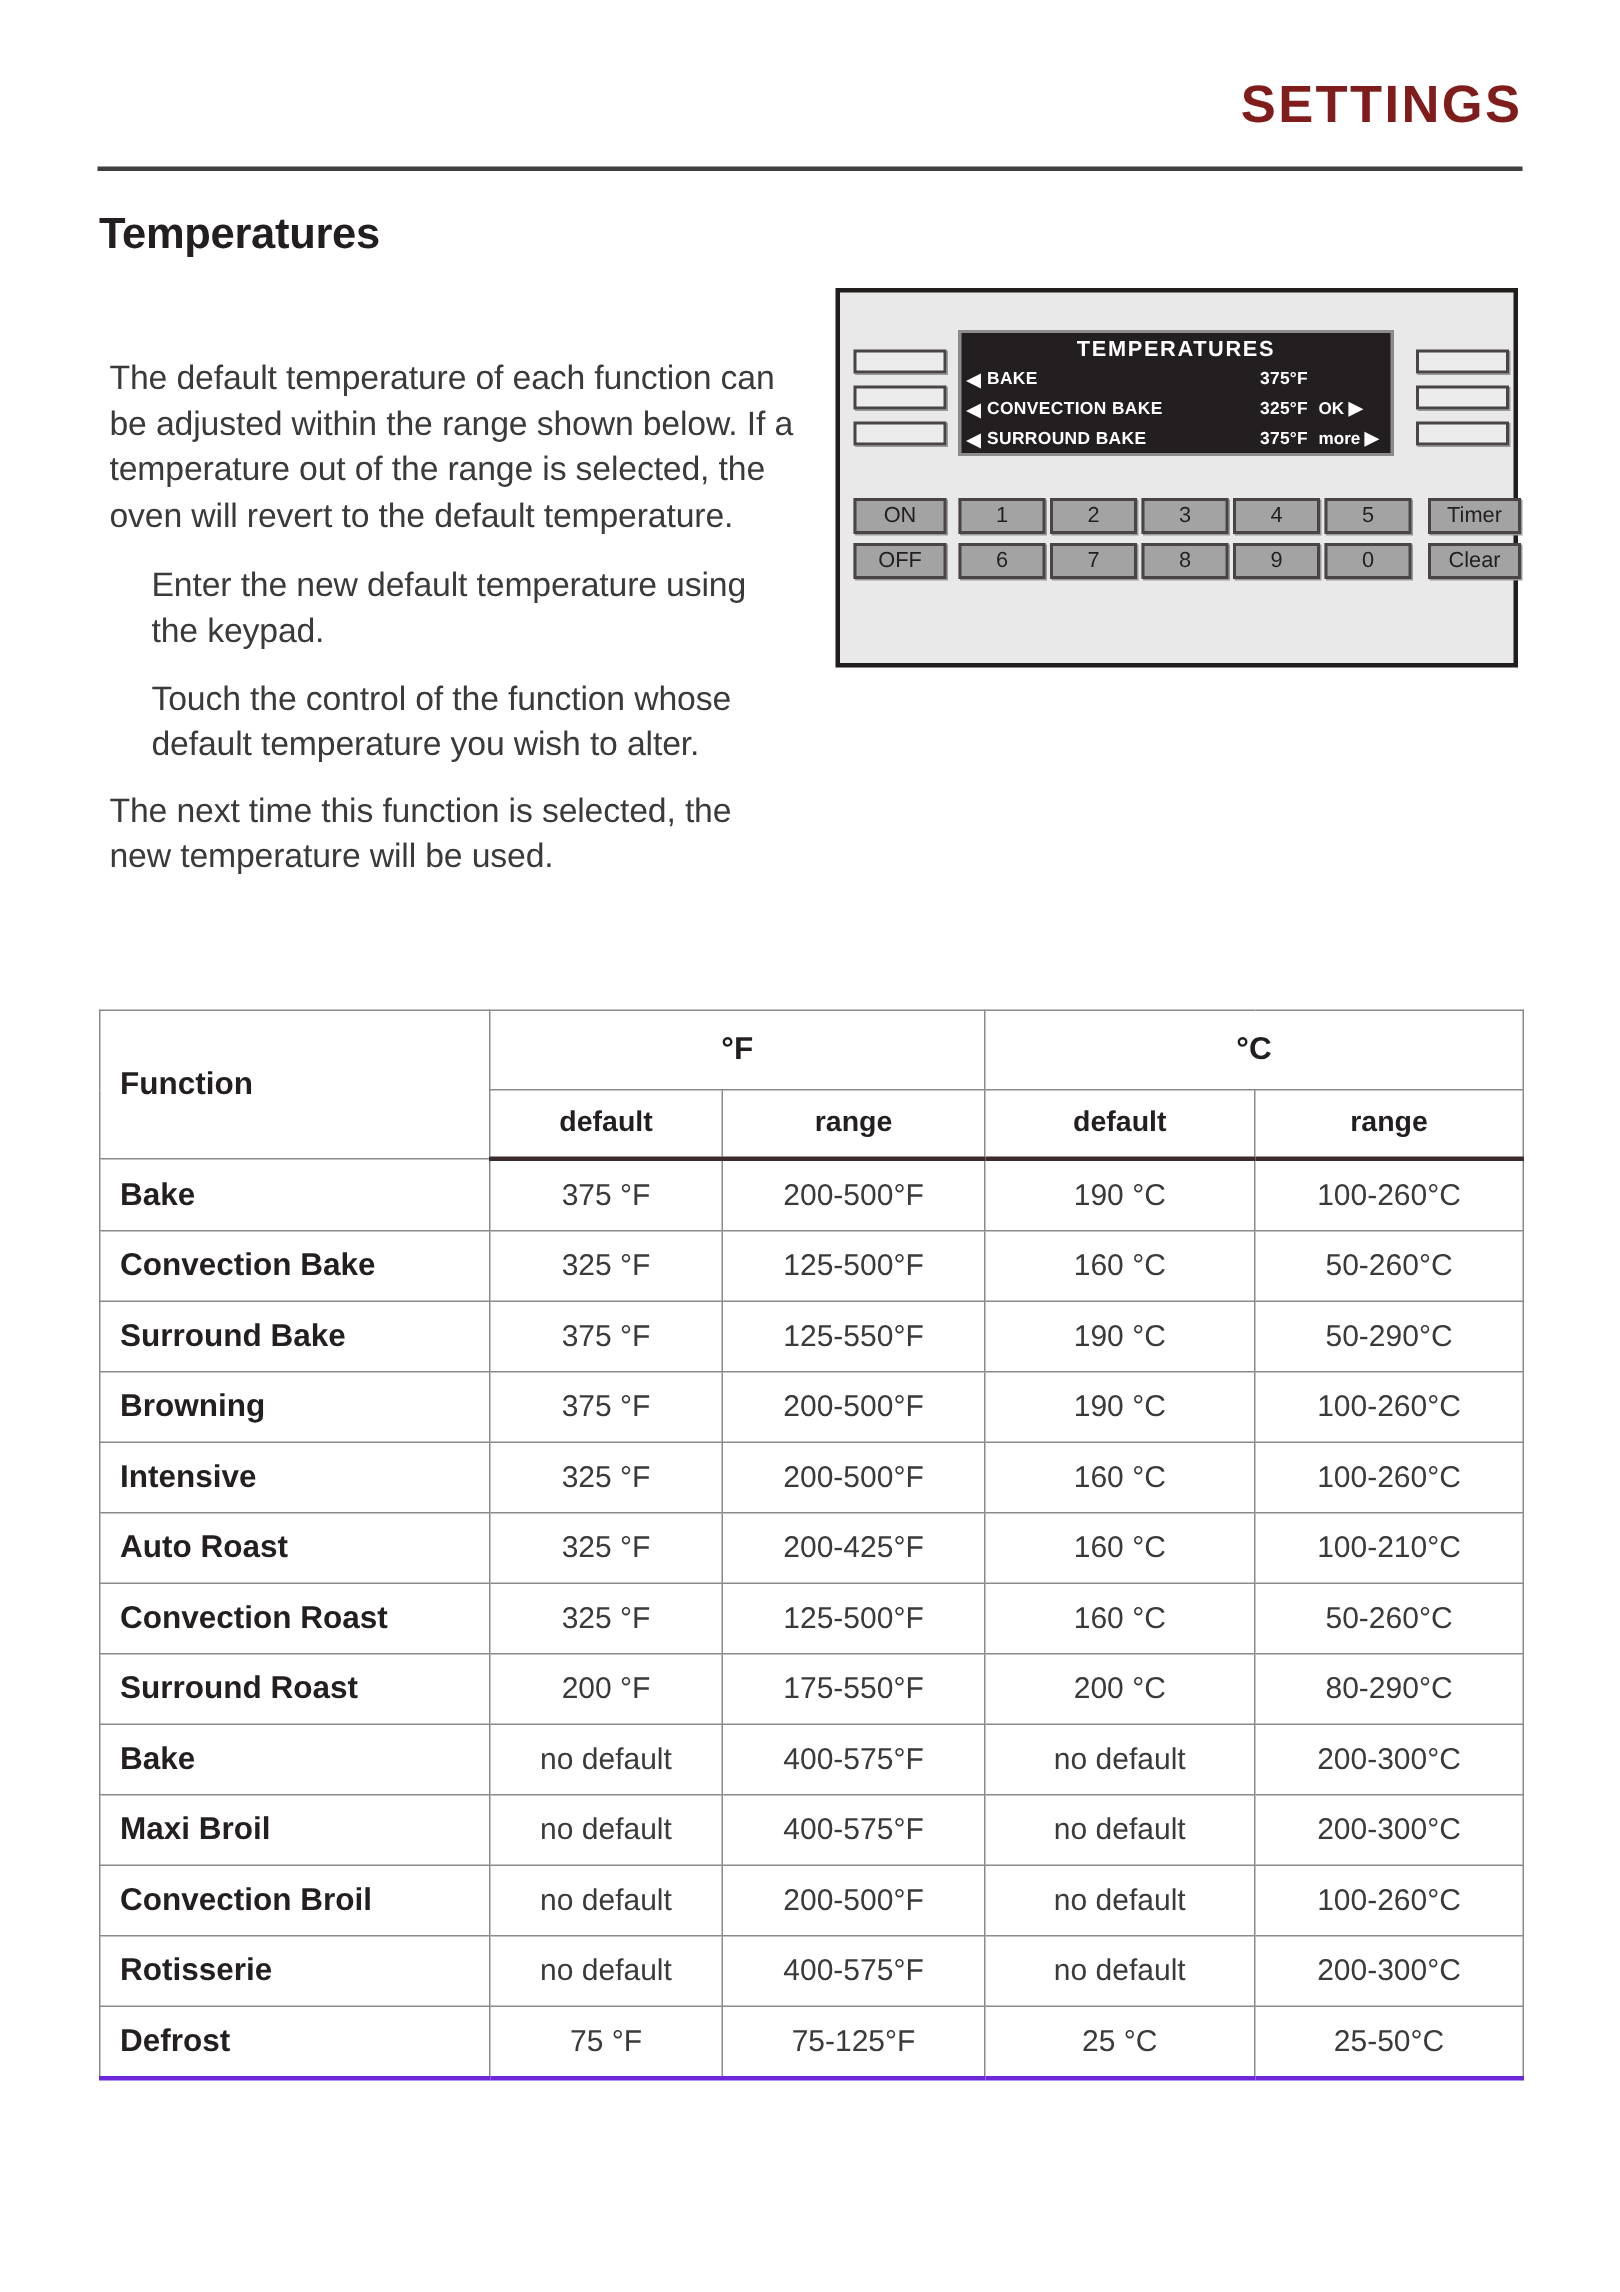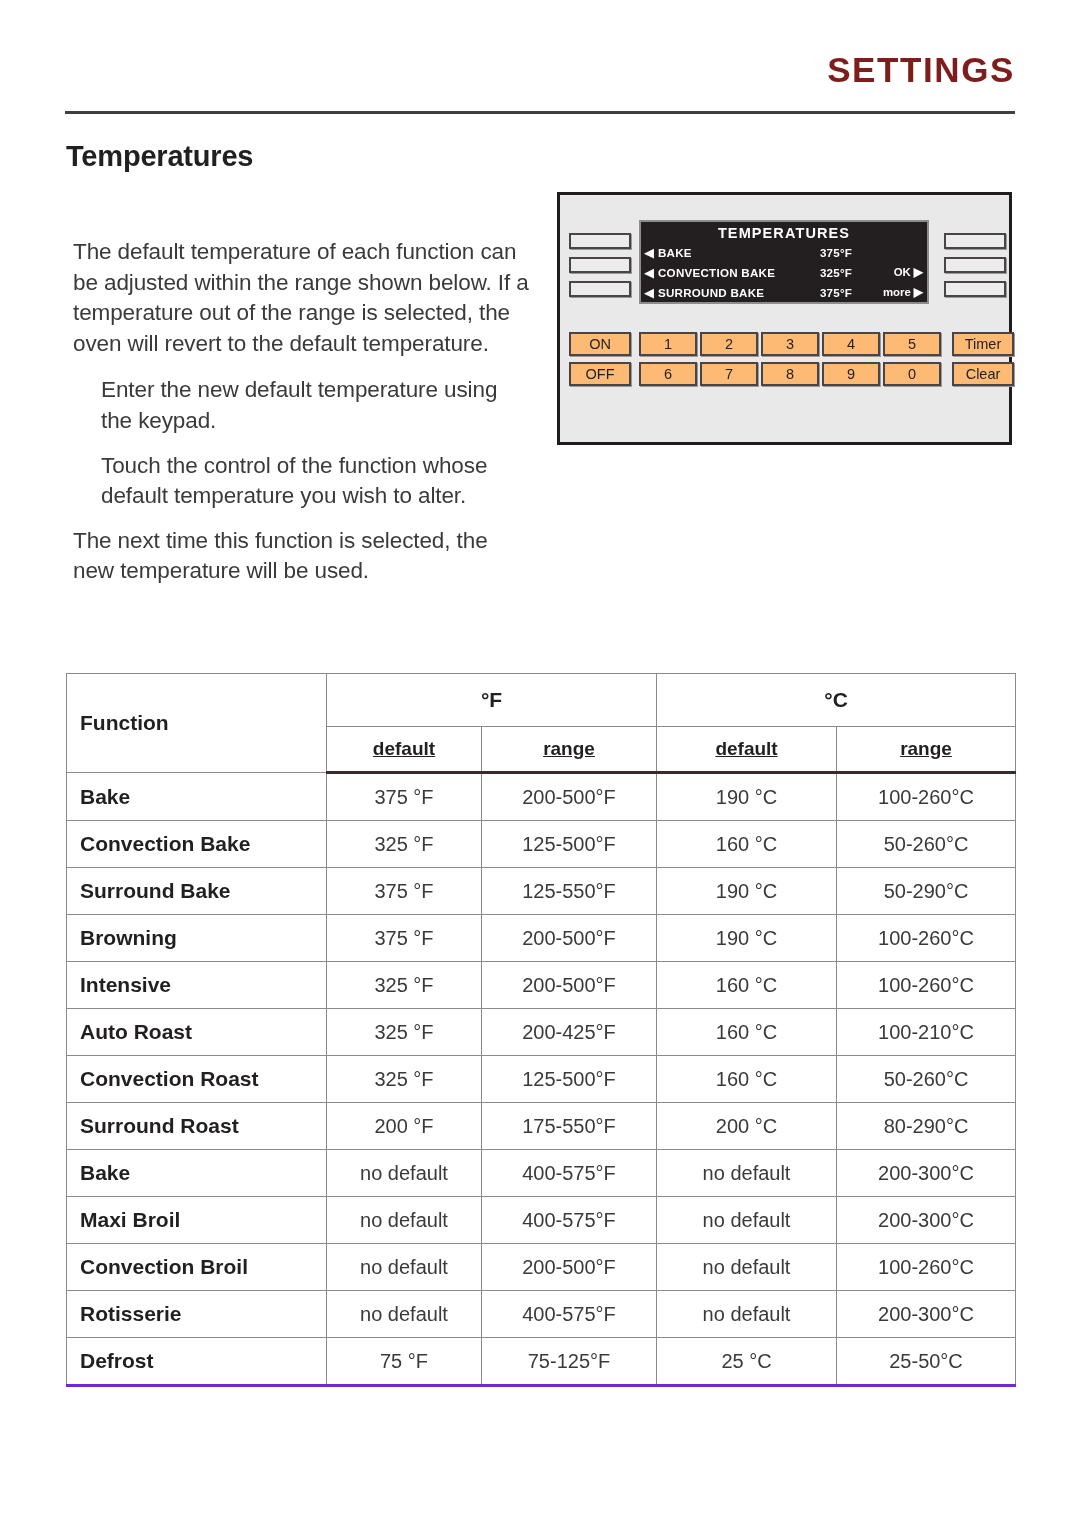--- a/index.html
+++ b/index.html
@@ -138,25 +138,23 @@
   .lcd-spacer { flex: 1 1 auto; }
   .lcd-temp {
     font-size: 11.6px;
     font-weight: bold;
     letter-spacing: 0.2px;
     width: 46px;
     text-align: center;
   }
   .lcd-action {
     width: 44px;
-    text-align: right;
     font-size: 11.4px;
     font-weight: bold;
     white-space: nowrap;
-    margin-left: 20px;
   }
   .lcd-action .tri {
     font-size: 12px;
     margin-left: 3px;
   }
 
   
   .softkeys {
     position: absolute;
     top: 38px;
@@ -177,21 +175,21 @@
   .keypad-row {
     position: absolute;
     display: flex;
     align-items: center;
     height: 24px;
   }
   .keypad-row.r1 { left: 9px; top: 137px; }
   .keypad-row.r2 { left: 9px; top: 167px; }
 
   .key {
-    background: #fdba74;
+    background: #a3a3a3;
     border: 2px solid #4a4446;
     box-sizing: border-box;
     height: 24px;
     line-height: 20px;
     text-align: center;
     font-size: 14.5px;
     color: #231f20;
     box-shadow: 1px 1px 0 #9a9a9a;
   }
   .key.power { width: 62px; margin-right: 8px; }
@@ -227,21 +225,20 @@
   }
   .temp-table .hdr-unit {
     font-size: 21px;
     text-align: center;
     height: 52px;
   }
   .temp-table .hdr-sub {
     font-size: 19px;
     text-align: center;
     height: 44px;
-    text-decoration: underline;
   }
   .temp-table thead tr:last-child td,
   .temp-table thead tr:last-child th {
     border-bottom: 3px solid #3b2b2b;
   }
   .temp-table td.fn-name {
     font-size: 21px;
     font-weight: bold;
     color: #231f20;
     text-align: left;

